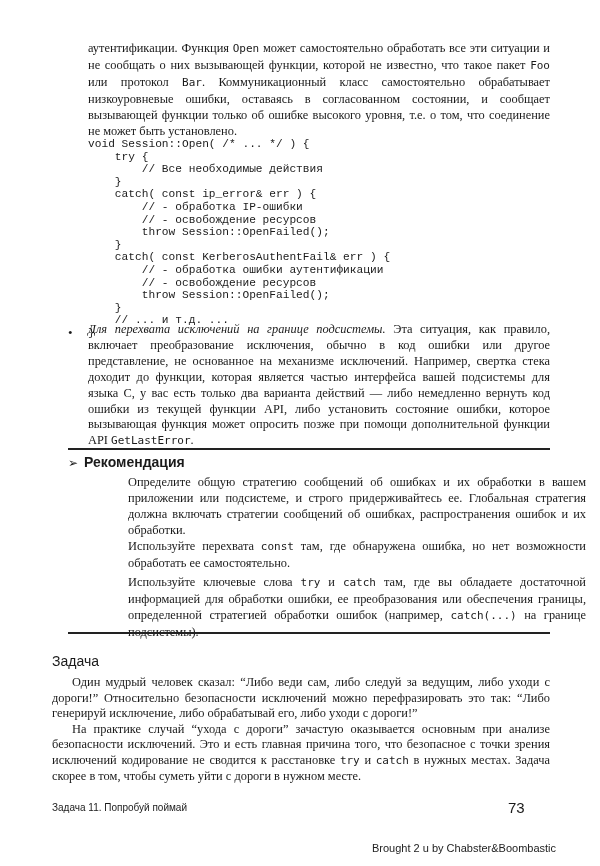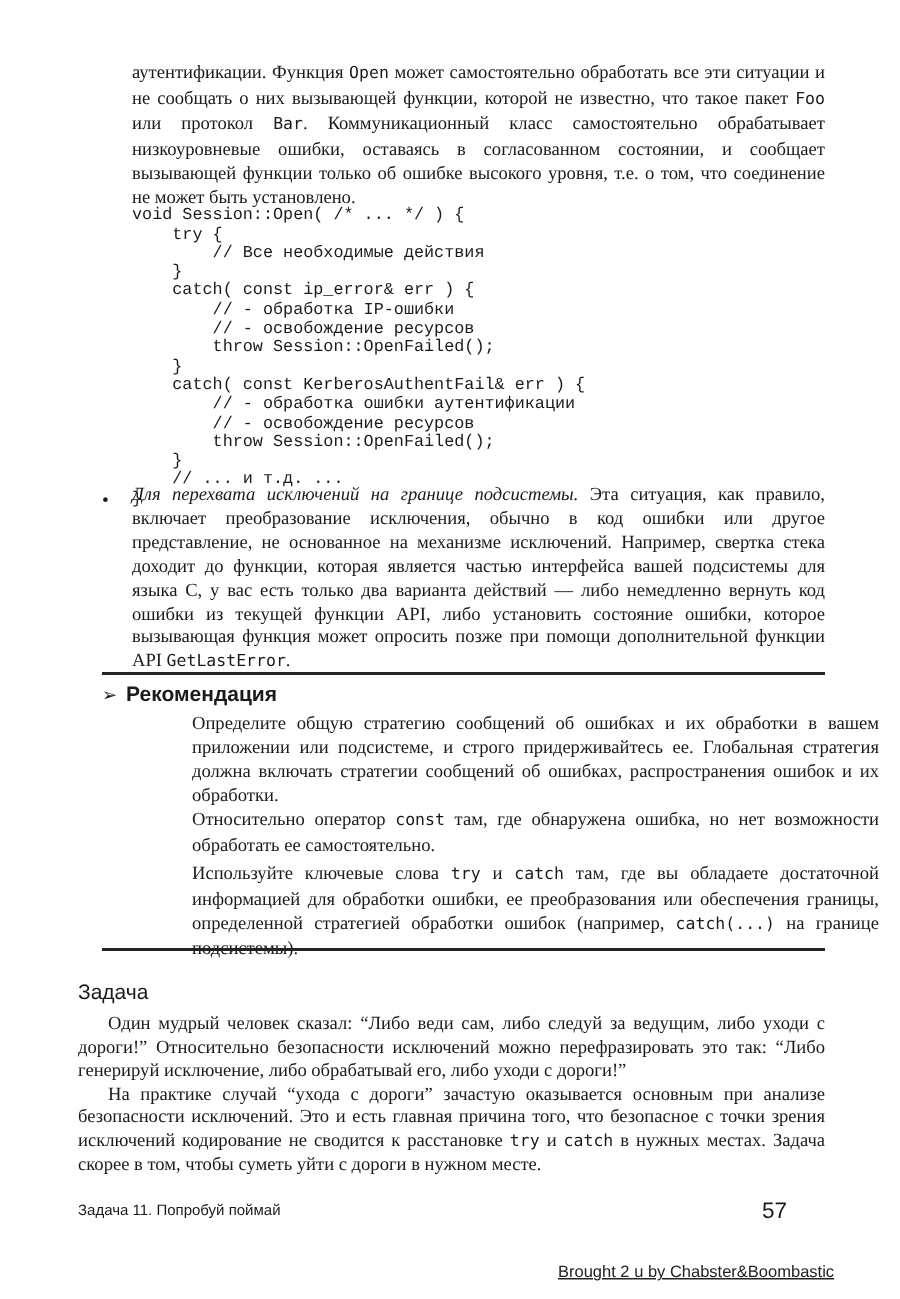--- a/index.html
+++ b/index.html
@@ -15,21 +15,21 @@
   .italic { font-style: italic; }
   .rule { position: absolute; left: 68px; width: 482px; height: 2px; background: #222; }
   .rec-title { position: absolute; left: 68px; top: 454px; font-size: 14px; font-weight: bold; }
   .rec-title .arrow { font-size: 12px; margin-right: 6px; }
   .rec-para { position: absolute; left: 88px; width: 458px; font-size: 12.4px; line-height: 16px; text-align: justify; margin-left: 40px; }
   .section-head { position: absolute; left: 52px; top: 653px; font-size: 14px; }
   .summary { position: absolute; left: 52px; width: 498px; font-size: 12.4px; line-height: 15.6px; text-align: justify; }
   .summary p { margin: 0; text-indent: 20px; }
   .footer-left { position: absolute; left: 52px; top: 802px; font-size: 10px; }
   .footer-right { position: absolute; left: 508px; top: 799px; font-size: 15px; }
-  .credit { position: absolute; left: 372px; top: 842px; font-size: 11px; color: #222; text-decoration: underline; }
+  .credit { position: absolute; left: 372px; top: 842px; font-size: 11px; color: #222; }
 </style>
 </head>
 <body>
 
 <div class="para serif" style="top:40px;"><span>аутентификации. Функция </span><span class="inline-code">Open</span><span> может самостоятельно обработать все эти ситуации и не сообщать о них вызывающей функции, которой не известно, что такое пакет </span><span class="inline-code">Foo</span><span> или протокол </span><span class="inline-code">Bar</span><span>. Коммуникационный класс самостоятельно обрабатывает низкоуровневые ошибки, оставаясь в согласованном состоянии, и сообщает вызывающей функции только об ошибке высокого уровня, т.е. о том, что соединение не может быть установлено.</span></div>
 
 <div class="code-block mono">void Session::Open( /* ... */ ) {
     try {
         // Все необходимые действия
     }
@@ -47,27 +47,27 @@
 }</div>
 
 <div class="bullet serif">•</div>
 <div class="bullet-para serif"><span class="italic">Для перехвата исключений на границе подсистемы.</span><span> Эта ситуация, как правило, включает преобразование исключения, обычно в код ошибки или другое представление, не основанное на механизме исключений. Например, свертка стека доходит до функции, которая является частью интерфейса вашей подсистемы для языка C, у вас есть только два варианта действий — либо немедленно вернуть код ошибки из текущей функции API, либо установить состояние ошибки, которое вызывающая функция может опросить позже при помощи дополнительной функции API </span><span class="inline-code">GetLastError</span><span>.</span></div>
 
 <div class="rule" style="top:448px;"></div>
 <div class="rec-title sans"><span class="arrow">➢</span><span>Рекомендация</span></div>
 
 <div class="rec-para serif" style="top:474px;">Определите общую стратегию сообщений об ошибках и их обработки в вашем приложении или подсистеме, и строго придерживайтесь ее. Глобальная стратегия должна включать стратегии сообщений об ошибках, распространения ошибок и их обработки.</div>
 
-<div class="rec-para serif" style="top:538px;"><span>Относительно оператор </span><span class="inline-code">const</span><span> там, где обнаружена ошибка, но нет возможности обработать ее самостоятельно.</span></div>
+<div class="rec-para serif" style="top:538px;"><span>Используйте перехвата </span><span class="inline-code">const</span><span> там, где обнаружена ошибка, но нет возможности обработать ее самостоятельно.</span></div>
 
 <div class="rec-para serif" style="top:574px;"><span>Используйте ключевые слова </span><span class="inline-code">try</span><span> и </span><span class="inline-code">catch</span><span> там, где вы обладаете достаточной информацией для обработки ошибки, ее преобразования или обеспечения границы, определенной стратегией обработки ошибок (например, </span><span class="inline-code">catch(...)</span><span> на границе подсистемы).</span></div>
 
 <div class="rule" style="top:632px;"></div>
 
 <div class="section-head sans">Задача</div>
 <div class="summary serif" style="top:675px;">
   <p>Один мудрый человек сказал: “Либо веди сам, либо следуй за ведущим, либо уходи с дороги!” Относительно безопасности исключений можно перефразировать это так: “Либо генерируй исключение, либо обрабатывай его, либо уходи с дороги!”</p>
   <p><span>На практике случай “ухода с дороги” зачастую оказывается основным при анализе безопасности исключений. Это и есть главная причина того, что безопасное с точки зрения исключений кодирование не сводится к расстановке </span><span class="inline-code">try</span><span> и </span><span class="inline-code">catch</span><span> в нужных местах. Задача скорее в том, чтобы суметь уйти с дороги в нужном месте.</span></p>
 </div>
 
 <div class="footer-left sans">Задача 11. Попробуй поймай</div>
-<div class="footer-right sans">57</div>
+<div class="footer-right sans">73</div>
 <div class="credit sans">Brought 2 u by Chabster&amp;Boombastic</div>
 
 </body></html>

